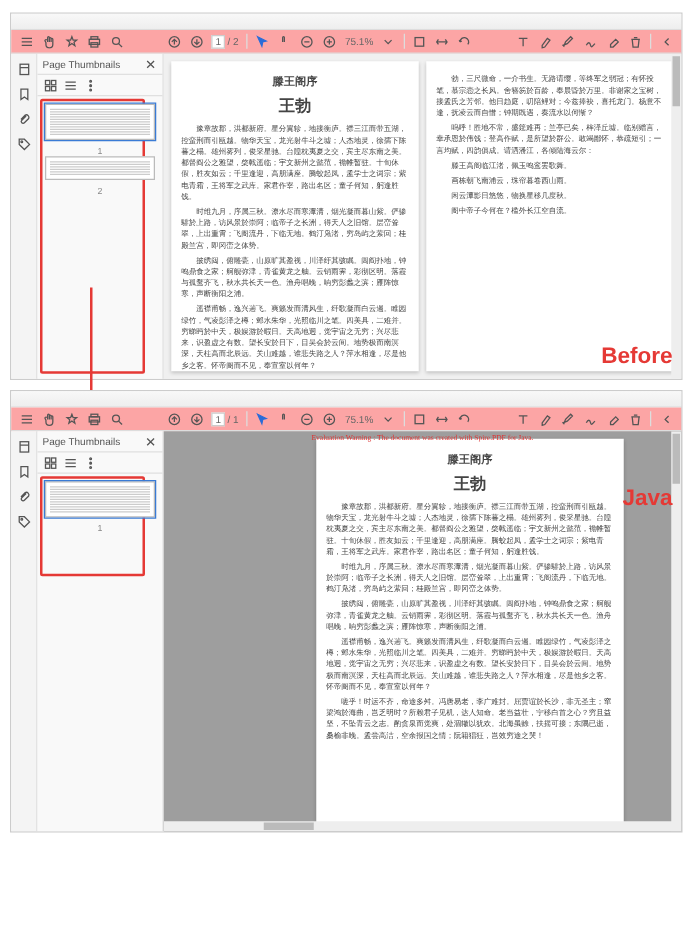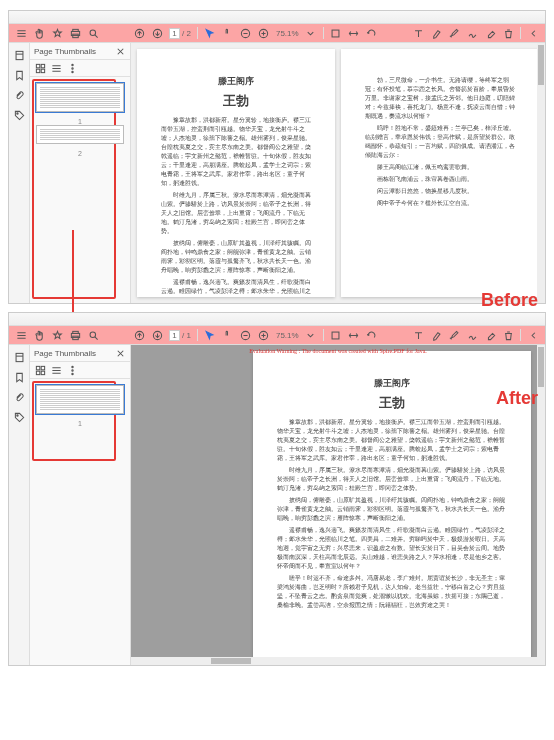--- a/index.html
+++ b/index.html
@@ -22,27 +22,27 @@
 .thumbs-hdr{display:flex;align-items:center;justify-content:space-between;padding:2px 4px;border-bottom:1px solid #e0e0e0;font-size:8px;color:#555}
 .thumbs-tools{display:flex;gap:4px;padding:2px 4px;border-bottom:1px solid #e0e0e0}
 .thumbs-area{flex:1;padding:6px;overflow:hidden}
 .thumb{border:1px solid #bbb;background:#fff;margin-bottom:6px;padding:3px;position:relative}
 .thumb.sel{outline:1px solid #3a7bd5}
 .thumb-lines{display:flex;flex-direction:column;gap:1px}
 .tl{height:1px;background:#ccc}
 .thumb-num{text-align:center;font-size:7px;color:#888;margin-top:2px}
 .hlbox{position:absolute;border:2px solid #e53935;border-radius:2px;pointer-events:none}
 .content{flex:1;background:#f0f0f0;position:relative;overflow:hidden;display:flex;gap:6px;padding:6px}
-.page{background:#fff;box-shadow:0 1px 3px rgba(0,0,0,.2);flex:1;padding:24px;overflow:hidden;font-size:6px;line-height:1.5;color:#444;font-family:"SimSun","Songti SC",serif}
+.page{background:#fff;box-shadow:0 1px 3px rgba(0,0,0,.2);flex:1;padding:8px;overflow:hidden;font-size:6px;line-height:1.5;color:#444;font-family:"SimSun","Songti SC",serif}
 .page h3{text-align:center;font-size:9px;margin:2px 0;font-weight:bold}
 .page h4{text-align:center;font-size:13px;margin:2px 0 6px}
 .page p{margin:3px 0;text-indent:2em}
 .warn{color:#d33;font-size:6px;position:absolute;top:2px;left:50%;transform:translateX(-50%)}
 .label-before,.label-after{position:absolute;right:16px;font-weight:bold;color:#e53935;font-size:18px}
-.label-before{top:290px}
+.label-before{top:274px}
 .label-after{top:388px}
 .arrow{position:absolute;left:65px;top:230px;height:190px}
 .arrow-line{width:2px;height:170px;background:#e53935;margin-left:7px}
 .arrow-head{width:0;height:0;border-left:8px solid transparent;border-right:8px solid transparent;border-top:14px solid #e53935}
 .v1 .body{height:260px}
 .v2 .body{height:320px}
 .scrollbar{width:8px;background:#eee;position:absolute;right:0;top:0;bottom:0}
 .scrollthumb{background:#bbb;width:6px;margin:2px 1px;height:40px}
 .scrollbar.h{width:auto;height:8px;left:0;right:0;top:auto;bottom:0}
 .scrollbar.h .scrollthumb{height:6px;width:40px;margin:1px 2px}
@@ -526,15 +526,15 @@
       <div class="scrollbar">
             <div class="scrollthumb"></div>
           </div>
       <div class="scrollbar h">
             <div class="scrollthumb" style="margin-left:80px"></div>
           </div>
     </div>
   </div>
 </div>
 
-<div class="label-after">After</div>
+<div class="label-after">Java</div>
 
 </div>
 
 </body></html>

